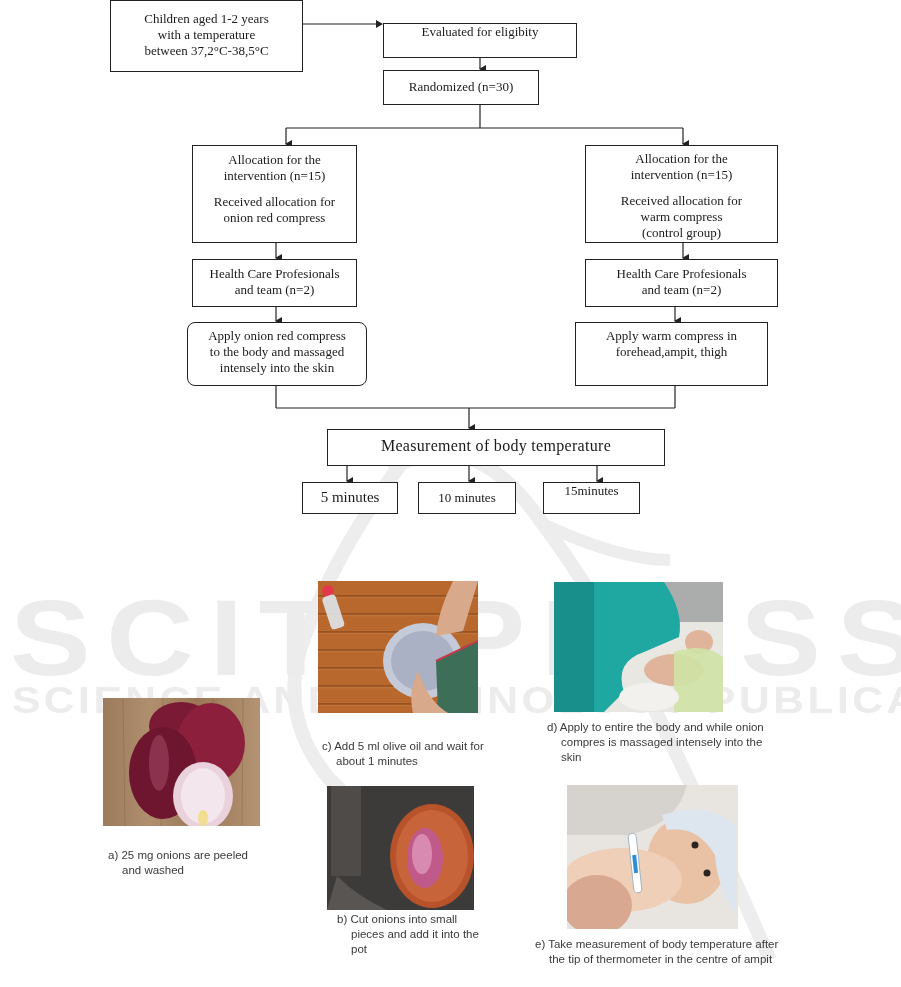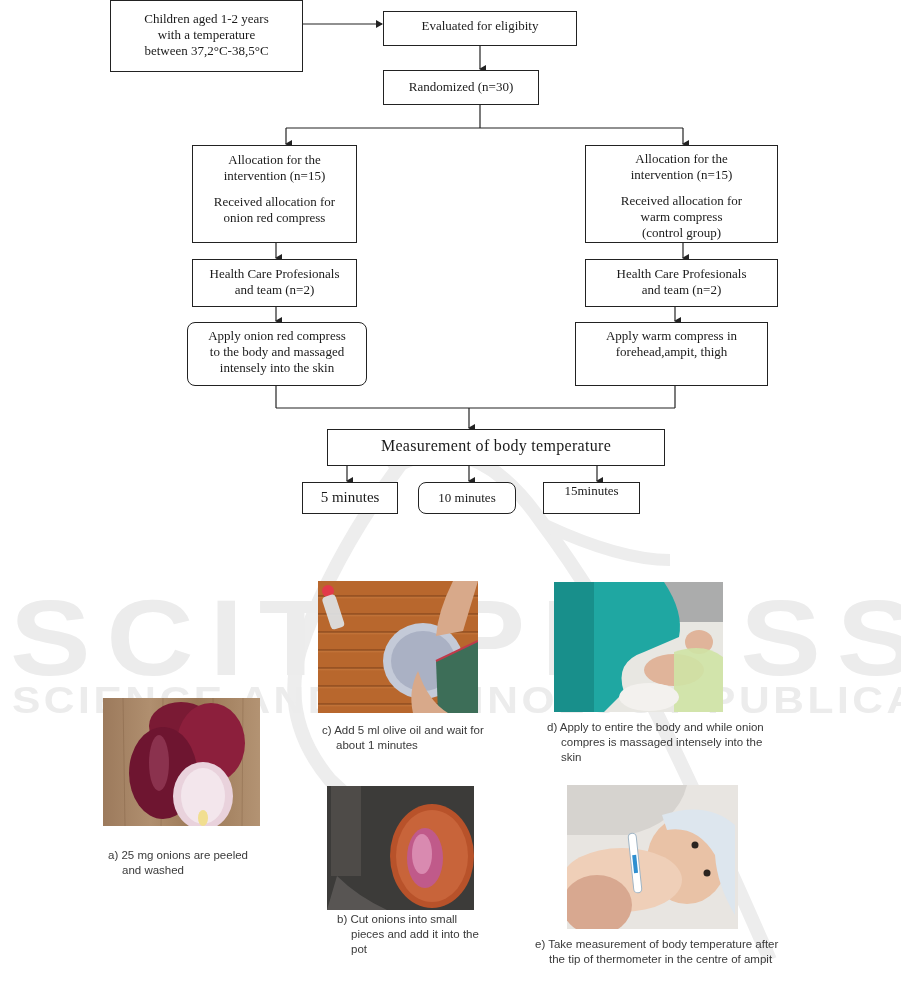--- a/index.html
+++ b/index.html
@@ -11,48 +11,48 @@
   .wm-sub { left: 12px; top: 680px; font-size: 36px; letter-spacing: 3px; transform: scaleX(1.18); transform-origin: left top; }
   .wm-swoosh { position: absolute; left: 0; top: 0; width: 901px; height: 987px; z-index: 0; pointer-events: none; }
 
   
   .fc-lines { position: absolute; left: 0; top: 0; width: 901px; height: 530px; z-index: 1; }
   .box { position: absolute; background: #fff; border: 1px solid #222; box-sizing: border-box; text-align: center; font-size: 13px; line-height: 16px; z-index: 2; display: flex; flex-direction: column; justify-content: flex-start; align-items: center; }
   .box .t { display: block; }
   .box .gap { height: 10px; }
 
   #b-children { left: 110px; top: 0px; width: 193px; height: 72px; padding-top: 10px; }
-  #b-eval { left: 383px; top: 11px; width: 194px; height: 35px; padding-top: 6px; }
+  #b-eval { left: 383px; top: 23px; width: 194px; height: 35px; padding-top: 0; }
   #b-rand { left: 383px; top: 70px; width: 156px; height: 35px; padding-top: 8px; }
   #b-alloc-l { left: 192px; top: 145px; width: 165px; height: 98px; padding-top: 6px; }
   #b-alloc-r { left: 585px; top: 145px; width: 193px; height: 98px; padding-top: 5px; }
   #b-hcp-l { left: 192px; top: 259px; width: 165px; height: 48px; padding-top: 6px; }
   #b-hcp-r { left: 585px; top: 259px; width: 193px; height: 48px; padding-top: 6px; }
   #b-apply-l { left: 187px; top: 322px; width: 180px; height: 64px; padding-top: 5px; border-radius: 8px; }
   #b-apply-r { left: 575px; top: 322px; width: 193px; height: 64px; padding-top: 5px; }
   #b-meas { left: 327px; top: 429px; width: 338px; height: 37px; padding-top: 8px; font-size: 16px; letter-spacing: 0.3px; }
   #b-5 { left: 302px; top: 482px; width: 96px; height: 32px; padding-top: 6px; font-size: 15px; }
-  #b-10 { left: 418px; top: 482px; width: 98px; height: 32px; padding-top: 7px; font-size: 13px; border-radius: 8px; }
+  #b-10 { left: 418px; top: 482px; width: 98px; height: 32px; padding-top: 7px; font-size: 13px; }
   #b-15 { left: 543px; top: 482px; width: 97px; height: 32px; font-size: 13px; }
 
   
   .photo { position: absolute; z-index: 2; overflow: hidden; }
   .cap { position: absolute; z-index: 2; font-family: "Liberation Sans", sans-serif; font-size: 11.5px; line-height: 15px; color: #3a3a3a; }
   .cap .l { display: block; }
   .cap .indent { padding-left: 14px; }
 
   #img-a { left: 103px; top: 698px; width: 157px; height: 128px; background: linear-gradient(90deg,#9c7a5c 0%,#b08f6f 30%,#9a7755 60%,#b39373 100%); }
   #img-b { left: 327px; top: 786px; width: 147px; height: 124px; background: #3b3a38; }
   #img-c { left: 318px; top: 581px; width: 160px; height: 132px; background: repeating-linear-gradient(180deg,#b8672d 0px,#b8672d 14px,#7a3e18 15px,#c4763a 16px,#b8672d 18px); }
   #img-d { left: 554px; top: 582px; width: 169px; height: 130px; background: #e9e8e2; }
   #img-e { left: 567px; top: 785px; width: 171px; height: 144px; background: #e6e3df; }
 
   #cap-a { left: 108px; top: 848px; width: 180px; }
   #cap-b { left: 337px; top: 912px; width: 170px; }
-  #cap-c { left: 322px; top: 723px; width: 180px; }
+  #cap-c { left: 322px; top: 739px; width: 180px; }
   #cap-d { left: 547px; top: 720px; width: 230px; }
   #cap-e { left: 535px; top: 937px; width: 270px; }
 </style>
 </head>
 <body>
 
 <svg class="wm-swoosh" viewBox="0 0 901 987">
   <path d="M 390 470 Q 470 420 540 520 Q 600 600 650 700 Q 700 800 770 960" stroke="#ededed" stroke-width="14" fill="none"></path>
   <path d="M 400 465 Q 330 560 300 650 Q 280 720 330 780 Q 380 830 470 860" stroke="#ededed" stroke-width="14" fill="none"></path>
   <path d="M 545 525 Q 620 560 670 560" stroke="#ededed" stroke-width="12" fill="none"></path>

